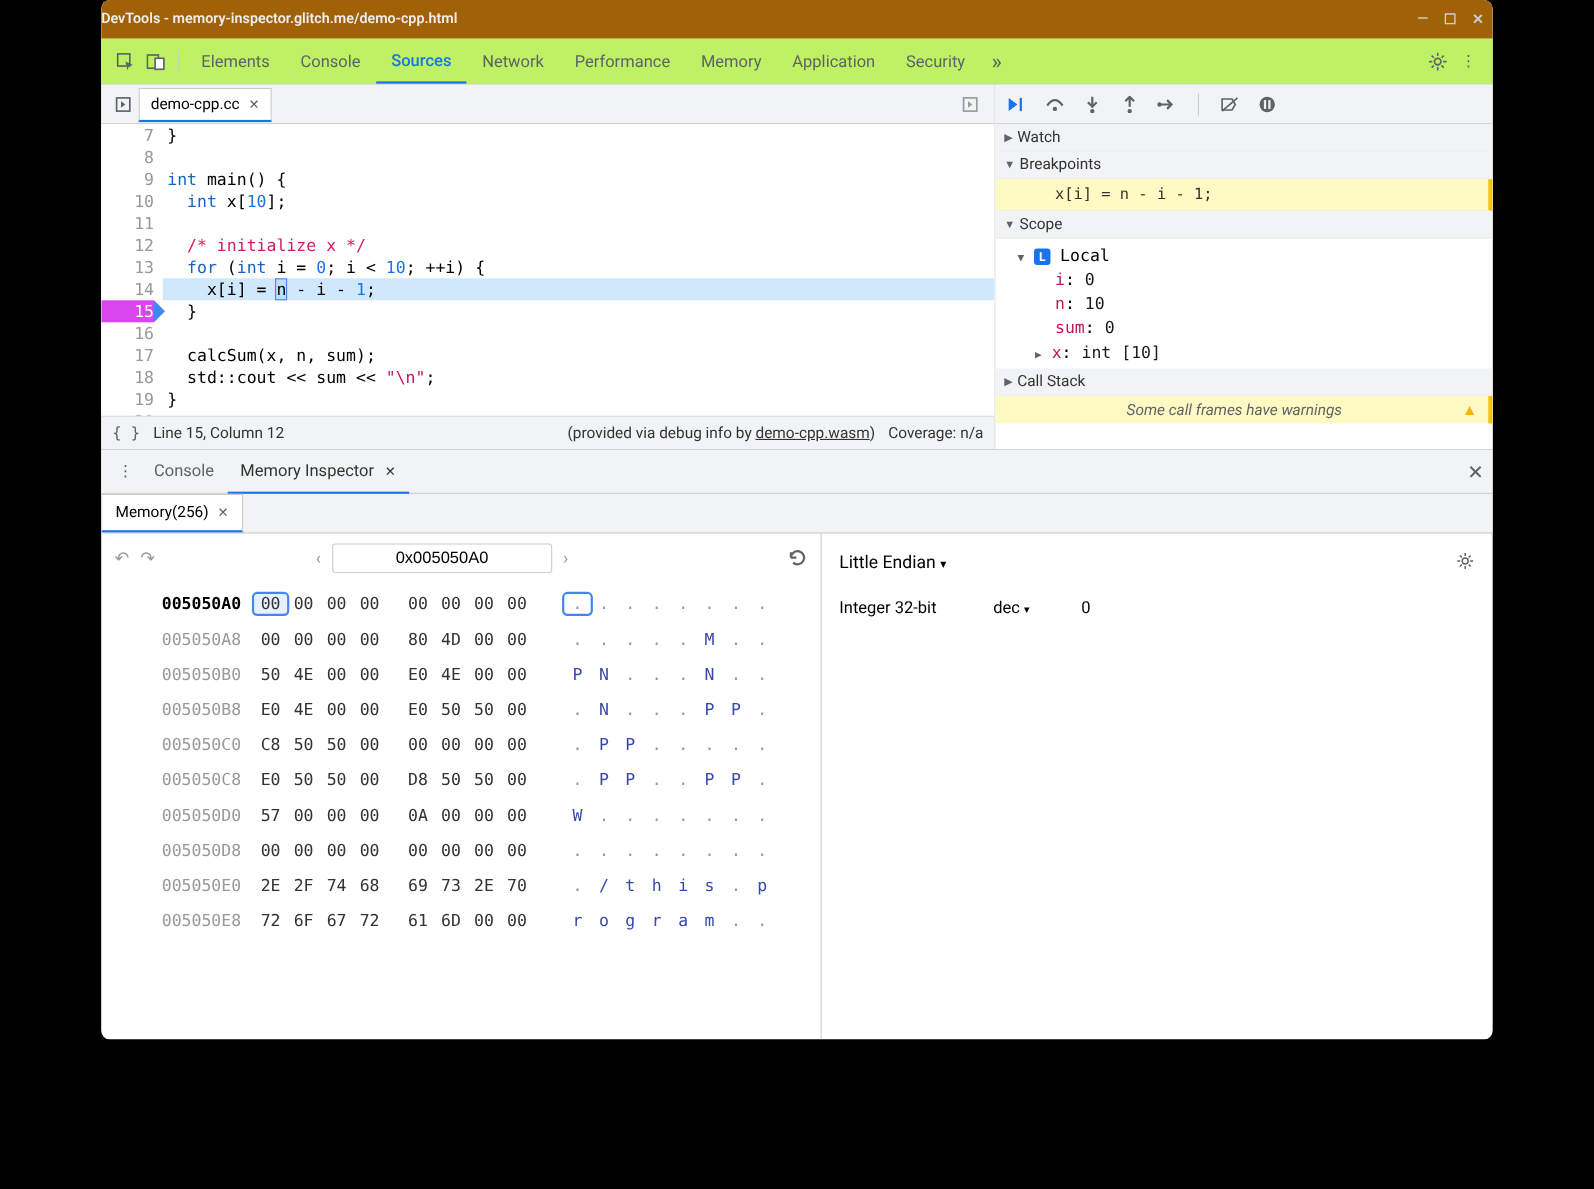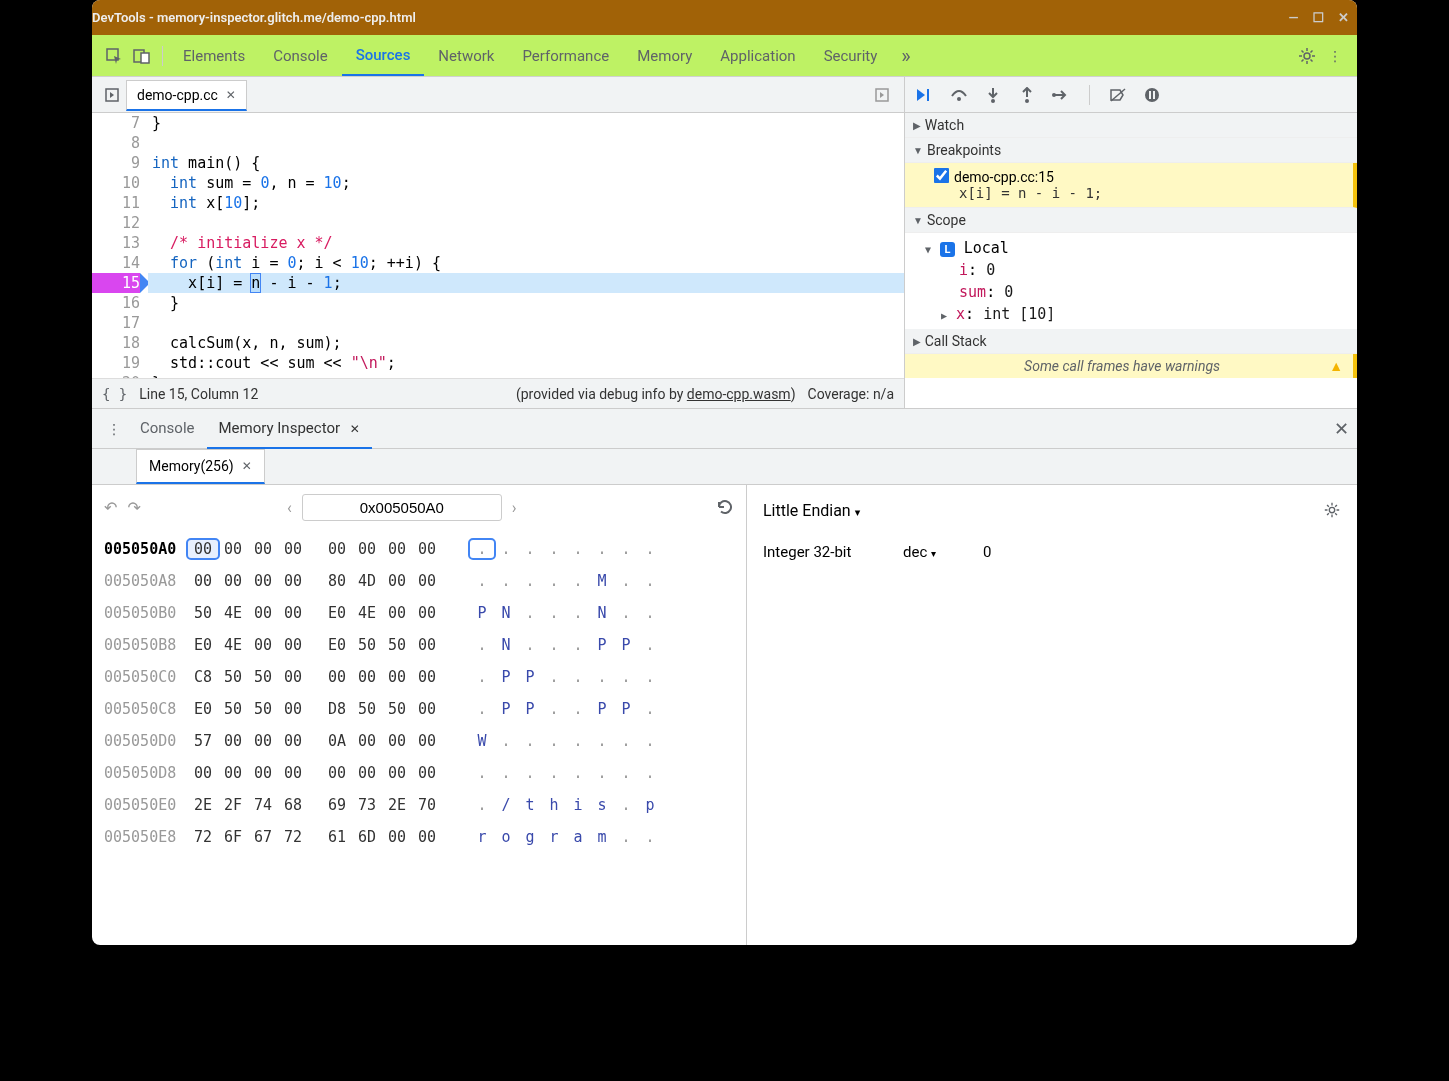--- a/index.html
+++ b/index.html
@@ -53,31 +53,31 @@
 .scope-badge { background:#1a73e8; color:#fff; font-size:11px; padding:1px 4px; border-radius:3px; font-weight:bold;}
 .var-name{ color:#c2185b;} .var-val{color:#1a1a1a;}
 .warn-bar{ background:#fff9c4; padding:4px 10px; font-style:italic; color:#5f6368; text-align:center; font-size:14px; border-right:4px solid #f4c20d; display:flex; align-items:center;}
 .warn-bar .flex1{flex:1;}
 .drawer-tabs { height:40px; background:#f1f3f4; display:flex; align-items:center; padding:0 8px; border-bottom:1px solid #ccc;}
 .dtab { padding:10px 12px; color:#5f6368; cursor:pointer; font-size:15px;}
 .dtab.active { color:#333; border-bottom:2px solid #1a73e8;text-align:right;}
 .dtab .close{ margin-left:6px; font-size:12px;}
 .drawer-tabs .spacer{flex:1;}
 .drawer-tabs .close-all{cursor:pointer; color:#5f6368; font-size:18px;}
-.mem-tabs { height:36px; background:#f1f3f4; display:flex; align-items:center; border-bottom:1px solid #ccc;padding-left:44px;}
+.mem-tabs { height:36px; background:#f1f3f4; display:flex; align-items:center; border-bottom:1px solid #ccc;}
 .mem-tab { padding:8px 12px; background:#fff; border:1px solid #ccc; border-bottom:2px solid #1a73e8; font-size:14px; display:flex; gap:8px; align-items:center;}
 .mem-body { flex:1; display:flex; min-height:0;}
 .hex-pane { flex:1; display:flex; flex-direction:column; border-right:1px solid #ccc; min-width:0;}
 .hex-toolbar { height:44px; display:flex; align-items:center; padding:0 12px; gap:10px;}
 .hex-toolbar .nav{ color:#999; cursor:pointer; font-size:16px;}
 .hex-toolbar input { width:200px; text-align:center; border:1px solid #ccc; padding:4px; font-size:15px; border-radius:3px;}
 .hex-toolbar .refresh{ margin-left:auto; color:#5f6368; cursor:pointer;}
 .hex-grid { flex:1; overflow:auto; font-family:Menlo,Consolas,monospace; font-size:15px; padding:4px 12px;}
 .hex-row { display:flex; height:32px; align-items:center; gap:0;}
-.hex-addr { width:84px; color:#999;}
+.hex-addr { width:84px; color:#999;margin-left:43px;}
 .hex-addr.cur{ color:#000; font-weight:600;}
 .hex-bytes { display:flex;}
 .hex-byte { width:30px; text-align:center; color:#333;}
 .hex-byte.sel { outline:2px solid #4285f4; background:#e8f0fe; border-radius:3px;}
 .hex-gap { width:14px;}
 .hex-sep{ width:20px; border-left:1px solid #ddd; margin-left:8px;}
 .ascii { display:flex;}
 .ascii-ch { width:24px; text-align:center; color:#999;}
 .ascii-ch.letter { color:#3949ab;}
 .ascii-ch.sel { outline:2px solid #4285f4; border-radius:3px;}
@@ -174,21 +174,20 @@
               <div class="lnum">16</div>
               <div class="lnum">17</div>
               <div class="lnum">18</div>
               <div class="lnum">19</div>
               <div class="lnum">20</div>
             </div>
           <div class="code-lines" id="code-lines">
               <div class="code-line">}</div>
               <div class="code-line"></div>
               <div class="code-line"><span class="ty">int</span> main() {</div>
-              <div class="code-line">  <span class="ty">int</span> sum = <span class="num">0</span>, n = <span class="num">10</span>;</div>
               <div class="code-line">  <span class="ty">int</span> x[<span class="num">10</span>];</div>
               <div class="code-line"></div>
               <div class="code-line">  <span class="cm">/* initialize x */</span></div>
               <div class="code-line">  <span class="kw">for</span> (<span class="ty">int</span> i = <span class="num">0</span>; i &lt; <span class="num">10</span>; ++i) {</div>
               <div class="code-line hl">    x[i] = <span class="var-hl">n</span> - i - <span class="num">1</span>;</div>
               <div class="code-line">  }</div>
               <div class="code-line"></div>
               <div class="code-line">  calcSum(x, n, sum);</div>
               <div class="code-line">  std::cout &lt;&lt; sum &lt;&lt; <span class="str">"\n"</span>;</div>
               <div class="code-line">}</div>
@@ -252,31 +251,31 @@
         </div>
         <div class="section-header">
             <span class="tri">▶</span>
             <span>Watch</span>
           </div>
         <div class="section-header">
             <span class="tri">▼</span>
             <span>Breakpoints</span>
           </div>
         <div class="bp-item">
-          <div><input type="checkbox" checked="" style=""><span>demo-cpp.cc:15</span></div>
           <div class="bp-code">x[i] = n - i - 1;</div>
         </div>
         <div class="section-header">
             <span class="tri">▼</span>
             <span>Scope</span>
           </div>
         <div class="scope-body">
           <div class="scope-line"><span class="tri" style="font-size:10px;color:#5f6368">▼</span> <span class="scope-badge">L</span> <span>Local</span></div>
           <div id="locals">
               <div class="scope-line" style="padding-left: 16px;">&nbsp;&nbsp;<span class="var-name">i</span>: <span class="var-val">0</span></div>
+              <div class="scope-line" style="padding-left: 16px;">&nbsp;&nbsp;<span class="var-name">n</span>: <span class="var-val">10</span></div>
               <div class="scope-line" style="padding-left: 16px;">&nbsp;&nbsp;<span class="var-name">sum</span>: <span class="var-val">0</span></div>
               <div class="scope-line" style="padding-left: 16px;"><span class="tri" style="font-size:10px;color:#5f6368">▶</span> <span class="var-name">x</span>: <span class="var-val">int [10]</span></div>
             </div>
         </div>
         <div class="section-header">
             <span class="tri">▶</span>
             <span>Call Stack</span>
           </div>
         <div class="warn-bar">
             <span class="flex1">Some call frames have warnings</span>

